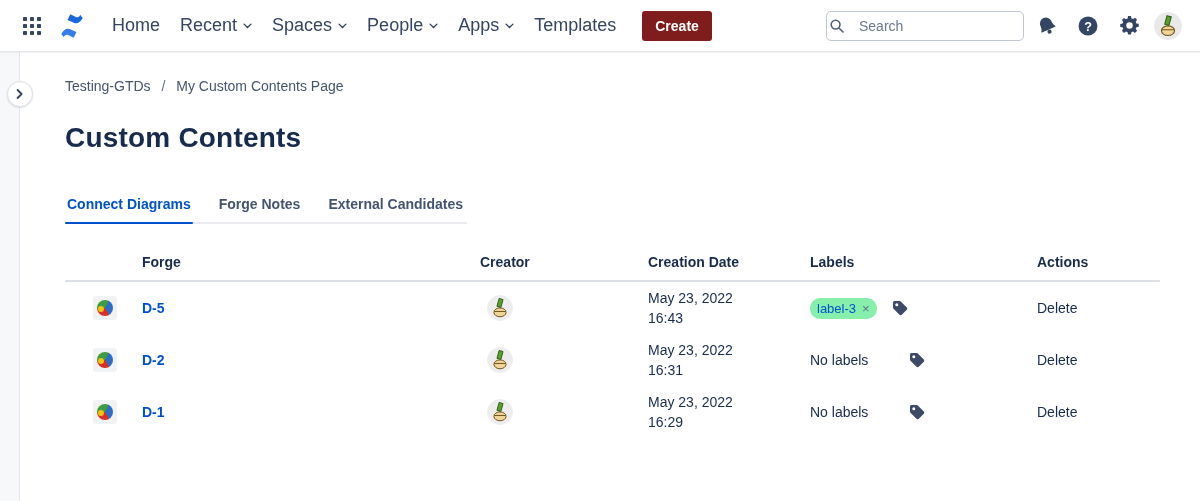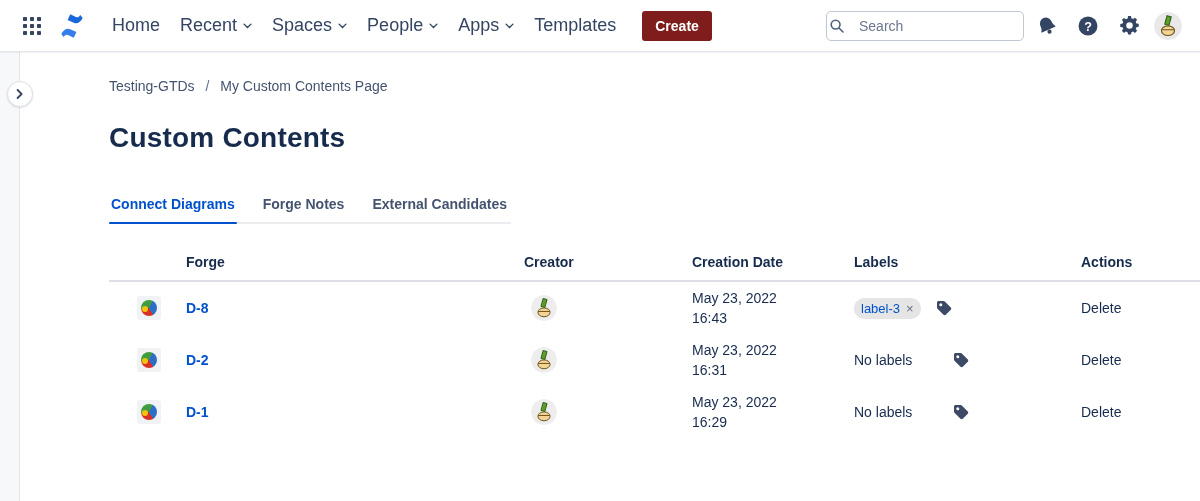--- a/index.html
+++ b/index.html
@@ -29,21 +29,21 @@
 
   
   .rail { position:absolute; top:52px; left:0; width:20px; height:449px;
     background:#F7F8F9; border-right:1px solid #E4E6EA; }
   .rail-expand { position:absolute; top:81px; left:7px; width:26px; height:26px;
     border-radius:50%; background:#fff; border:1px solid #DFE1E6;
     box-shadow:0 1px 2px rgba(9,30,66,.12); display:flex; align-items:center;
     justify-content:center; cursor:pointer; z-index:6; }
 
   
-  .main { position:absolute; top:52px; left:21px; right:0; padding:26px 0 0 44px;margin-left:44px; }
+  .main { position:absolute; top:52px; left:21px; right:0; padding:26px 0 0 44px; }
   .breadcrumb { font-size:14px; color:#44546F; }
   .breadcrumb a { color:#44546F; text-decoration:none; cursor:pointer; }
   .breadcrumb .sep { margin:0 7px; color:#626F86; }
   .page-title { margin-top:28px; font-size:28px; font-weight:600; color:#172B4D; letter-spacing:.2px; }
 
   .tabs { display:inline-flex; margin-top:42px; border-bottom:2px solid #EBECF0; }
   .tab { position:relative; padding:0 2px 10px 2px; margin-right:24px; font-size:14px;
     font-weight:600; color:#44546F; cursor:pointer; }
   .tab:last-child { margin-right:2px; }
   .tab.active { color:#0052CC; }
@@ -61,21 +61,21 @@
     display:flex; align-items:center; justify-content:center; }
   .pie { width:16px; height:16px; border-radius:50%; position:relative;
     background:conic-gradient(from 25deg, #2F6DC4 0 125deg, #D93025 125deg 235deg, #3F9D3F 235deg 360deg); }
   .pie::after { content:""; position:absolute; left:1px; top:6px; width:6px; height:6px;
     border-radius:50%; background:#F4C20D; }
   .name-link { font-size:14px; font-weight:600; color:#0052CC; text-decoration:none; cursor:pointer; }
   .creator-avatar { width:26px; height:26px; border-radius:50%; overflow:hidden;
     margin-left:7px; cursor:pointer; }
   .date-cell { font-size:14px; color:#172B4D; line-height:20px; }
   .labels-cell { display:flex; align-items:center; }
-  .chip { display:inline-flex; align-items:center; background:#e5e5e5; border-radius:10px;
+  .chip { display:inline-flex; align-items:center; background:#86efac; border-radius:10px;
     padding:3px 7px; font-size:13px; }
   .chip .chip-text { color:#0052CC; cursor:pointer; }
   .chip .chip-x { margin-left:6px; color:#626F86; font-size:13px; cursor:pointer; }
   .no-labels { font-size:14px; color:#172B4D; }
   .tag-btn { display:flex; align-items:center; margin-left:14px; cursor:pointer; }
   .labels-cell.wide-gap .tag-btn { margin-left:40px; }
   .delete-link { font-size:14px; font-weight:500; color:#172B4D; cursor:pointer; }
 </style>
 </head>
 <body>
@@ -210,21 +210,21 @@
       <span>Labels</span>
       <span>Actions</span>
     </div>
 
     <div class="trow tbody-row">
       <span class="cell-icon">
         <span class="type-icon">
             <span class="pie"></span>
           </span>
       </span>
-      <a class="name-link">D-8</a>
+      <a class="name-link">D-5</a>
       <span class="creator-avatar">
         <svg width="26" height="26" viewBox="0 0 24 24">
           <circle cx="12" cy="12" r="12" fill="#EDEDED"></circle>
           <path d="M11.2 3.2l3.6 1-2 7.3-3.6-1z" fill="#5BA02E" stroke="#2F5D12" stroke-width="0.9"></path>
           <ellipse cx="12" cy="16" rx="5.6" ry="4.1" fill="#F2D596" stroke="#6B5018" stroke-width="0.9"></ellipse>
           <path d="M6.6 15.2h10.8" stroke="#6B5018" stroke-width="0.9"></path>
         </svg>
       </span>
       <span class="date-cell">
         <span>May 23, 2022</span><br>

